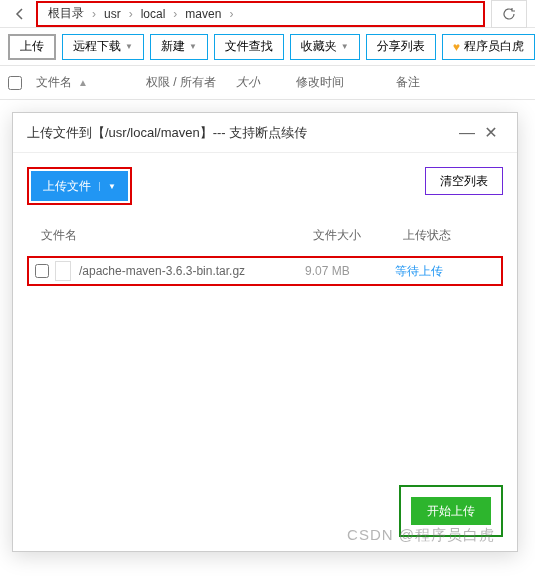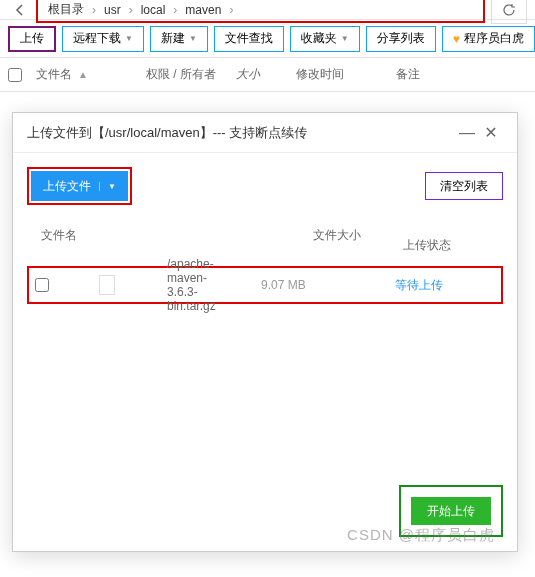--- a/index.html
+++ b/index.html
@@ -1,61 +1,61 @@
 <!DOCTYPE html>
 <html><head>
   <meta charset="utf-8">
   <style>
     * { margin: 0; padding: 0; box-sizing: border-box; font-family: "Microsoft YaHei", Arial, sans-serif; }
     body { width: 535px; height: 577px; background: #fff; font-size: 12px; color: #333; overflow: hidden; position: relative; }
     
-    .breadcrumb-bar { display: flex; align-items: center; padding: 4px 8px; border-bottom: 1px solid #e5e5e5; height: 20px; }
+    .breadcrumb-bar { display: flex; align-items: center; padding: 4px 8px; border-bottom: 1px solid #e5e5e5; height: 28px; }
     .back-btn { width: 24px; height: 26px; display: flex; align-items: center; justify-content: center; cursor: pointer; margin-right: 4px; }
     .breadcrumb { display: flex; align-items: center; height: 26px; border: 1px solid #ddd; padding: 0 8px; flex: 1; }
     .breadcrumb-highlight { border: 2px solid #d00; }
     .bc-item { color: #333; cursor: pointer; padding: 0 2px; }
     .bc-sep { color: #999; padding: 0 6px; }
     .refresh-btn { width: 36px; height: 28px; display: flex; align-items: center; justify-content: center; border: 1px solid #ddd; margin-left: 6px; cursor: pointer; }
     
     .toolbar { display: flex; align-items: center; padding: 6px 8px; border-bottom: 1px solid #e5e5e5; gap: 0; height: 38px; overflow: hidden; white-space: nowrap; }
     .tool-btn { height: 26px; padding: 0 10px; display: inline-flex; align-items: center; border: 1px solid #0ea5e9; background: #fff; cursor: pointer; font-size: 12px; margin-right: 6px; }
-    .tool-btn.primary { border: 2px solid #701a75; }
+    .tool-btn.primary { border: 2px solid #a3a3a3; }
     .tool-caret { margin-left: 4px; color: #888; font-size: 8px; }
     .tool-btn .ico { margin-right: 4px; }
     .ico-orange { color: #f5a623; }
     
     .table-header { display: flex; align-items: center; height: 34px; border-bottom: 1px solid #e5e5e5; padding: 0 8px; color: #666; font-size: 12px; }
     .th-check { width: 28px; display: flex; align-items: center; }
     .th-check input { width: 14px; height: 14px; }
     .th-name { width: 110px; display: flex; align-items: center; cursor: pointer; }
     .th-name .sort { margin-left: 6px; color: #999; font-size: 10px; }
     .th-perm { width: 90px; }
     .th-size { width: 60px; font-style: italic; }
     .th-time { width: 100px; }
     .th-note { flex: 1; }
     
     .modal-overlay { position: absolute; left: 12px; top: 112px; width: 506px; height: 440px; background: #fff; border: 1px solid #ccc; box-shadow: 0 4px 20px rgba(0,0,0,0.15); z-index: 10; display: flex; flex-direction: column; }
     .modal-title-bar { display: flex; align-items: center; height: 40px; padding: 0 14px; border-bottom: 1px solid #eee; }
     .modal-title { flex: 1; font-size: 13px; color: #333; }
     .modal-min, .modal-close { width: 24px; height: 24px; display: flex; align-items: center; justify-content: center; cursor: pointer; color: #666; font-size: 16px; }
     
-    .modal-toolbar { display: flex; align-items: center; padding: 14px; }
+    .modal-toolbar { display: flex; padding: 14px; }
     .upload-btn-wrap { border: 2px solid #d00; padding: 2px; }
     .upload-btn { background: #2196f3; color: #fff; height: 30px; padding: 0 12px; display: inline-flex; align-items: center; border: none; cursor: pointer; font-size: 12px; }
     .upload-btn .caret { margin-left: 8px; font-size: 8px; border-left: 1px solid rgba(255,255,255,0.5); padding-left: 8px; }
     .modal-toolbar .spacer { flex: 1; }
     .clear-btn { height: 28px; padding: 0 14px; border: 1px solid #6d28d9; background: #fff; cursor: pointer; font-size: 12px; }
     
     .modal-table-header { display: flex; padding: 8px 14px; color: #666; font-size: 12px; }
     .mth-name { flex: 1; padding-left: 14px; }
     .mth-size { width: 90px; }
-    .mth-status { width: 100px; margin-top: 10px; }
+    .mth-status { width: 100px; }
     
     .modal-row-wrap { padding: 4px 14px; }
-    .modal-row { display: flex; align-items: center; height: 38px; border: 2px solid #d00; padding: 0 6px; gap: 44px; }
+    .modal-row { display: flex; align-items: center; height: 30px; border: 2px solid #d00; padding: 0 6px; }
     .mr-check { width: 20px; display: flex; align-items: center; }
     .mr-check input { width: 14px; height: 14px; }
     .mr-icon { width: 16px; height: 20px; background: #fff; border: 1px solid #ddd; margin-right: 8px; }
     .mr-name { flex: 1; color: #666; font-size: 12px; }
     .mr-size { width: 90px; color: #999; font-size: 12px; }
     .mr-status { width: 100px; color: #2196f3; font-size: 12px; }
     
     .modal-footer { margin-top: auto; display: flex; justify-content: flex-end; padding: 14px; }
     .start-btn-wrap { border: 2px solid #1a8c1a; padding: 10px; }
     .start-btn { background: #2db52d; color: #fff; height: 28px; padding: 0 16px; border: none; cursor: pointer; font-size: 12px; }

